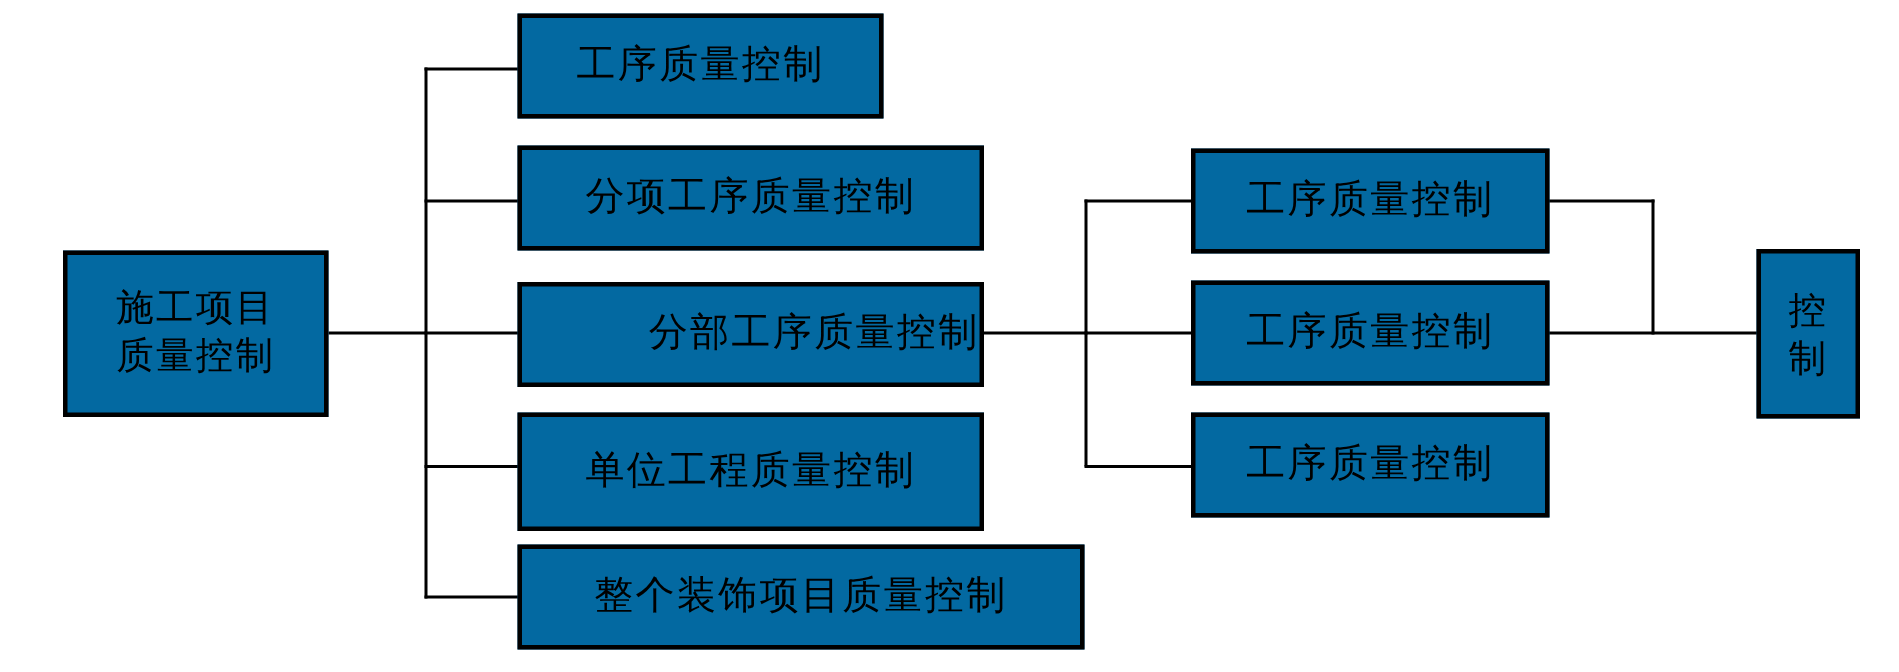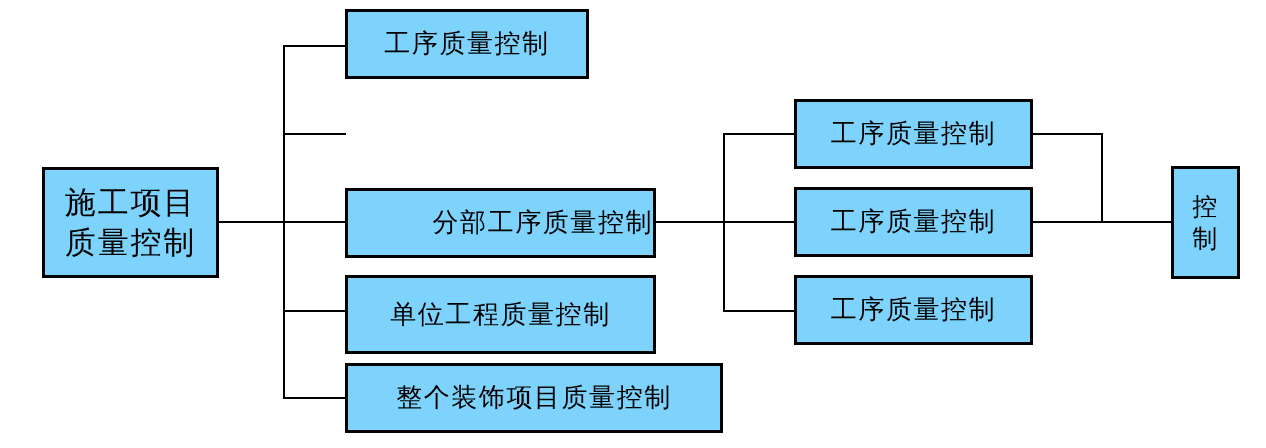--- a/index.html
+++ b/index.html
@@ -8,35 +8,35 @@
     width:1266px;
     height:448px;
     background:#ffffff;
     overflow:hidden;
     font-family:"DejaVu Sans","Liberation Sans",sans-serif;
   }
   .node{
     position:absolute;
     box-sizing:border-box;
     border:3px solid #000000;
-    background:#7dd3fc;
+    background:#0369a1;
     display:flex;
     align-items:center;
     justify-content:center;
     text-align:center;
     color:#000000;
     line-height:1.28;
     letter-spacing:0.06em;
     white-space:pre-line;
     z-index:3;
   }
   .node .lbl{display:block;}
 
   
-  #node-root{left:42px; top:167px; width:177px; height:111px; font-size:31px;}
+  #node-root{left:42px; top:167px; width:177px; height:111px; font-size:25px;font-family:Liberation Mono, monospace;}
   
   #node-mid-0{left:345px; top:9px;   width:244px; height:70px;  font-size:26px;}
   #node-mid-1{left:345px; top:97px;  width:311px; height:70px;  font-size:26px;}
   #node-mid-2{left:345px; top:188px; width:311px; height:70px;  font-size:26px;justify-content:flex-end;}
   #node-mid-3{left:345px; top:275px; width:311px; height:79px;  font-size:26px;}
   #node-mid-4{left:345px; top:363px; width:378px; height:70px;  font-size:26px;}
   
   #node-right-0{left:794px; top:99px;  width:239px; height:70px; font-size:26px;}
   #node-right-1{left:794px; top:187px; width:239px; height:70px; font-size:26px;}
   #node-right-2{left:794px; top:275px; width:239px; height:70px; font-size:26px;}
@@ -75,20 +75,23 @@
   <div class="edge h" style="left:1032px; top:221px; width:140px;"></div>
 
   <div class="node" id="node-root">
     <span class="lbl">施工项目
 质量控制</span>
   </div>
 
   <div class="node" id="node-mid-0">
     <span class="lbl">工序质量控制</span>
   </div>
+  <div class="node" id="node-mid-1">
+    <span class="lbl">分项工序质量控制</span>
+  </div>
   <div class="node" id="node-mid-2">
     <span class="lbl">分部工序质量控制</span>
   </div>
   <div class="node" id="node-mid-3">
     <span class="lbl">单位工程质量控制</span>
   </div>
   <div class="node" id="node-mid-4">
     <span class="lbl">整个装饰项目质量控制</span>
   </div>
 

